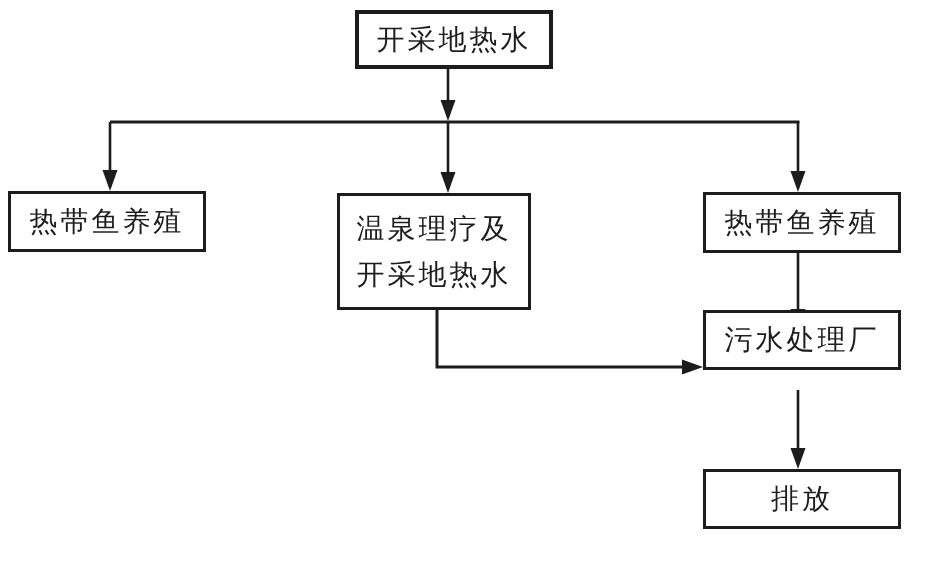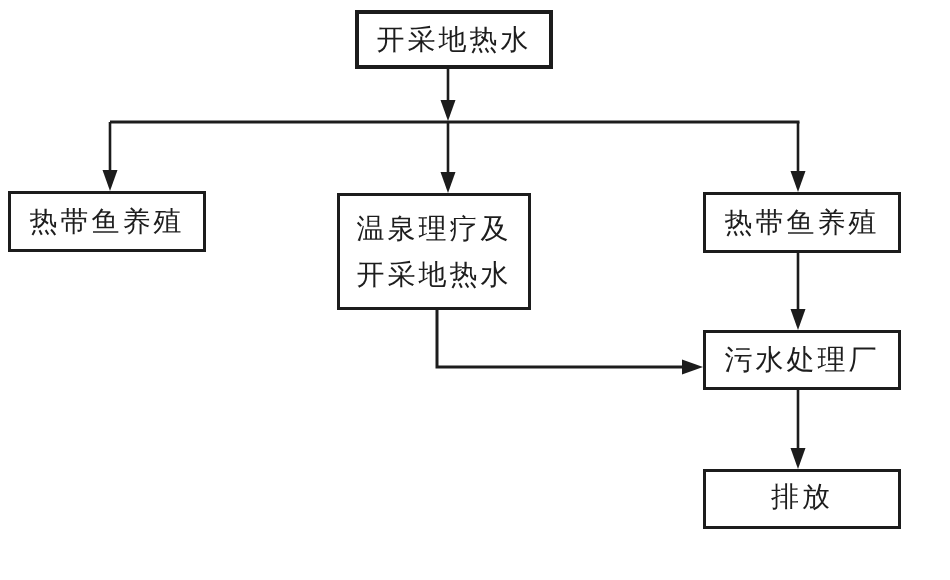--- a/index.html
+++ b/index.html
@@ -36,22 +36,22 @@
     line-height: 1.0;
     z-index: 2;
   }
   .node .nline { display: block; white-space: nowrap; }
   .node.two-line { line-height: 1.62; }
 
   #node-source    { left: 355px; top: 10px;  width: 198px; height: 59px; border-width: 4px; }
   #node-drying    { left: 8px;   top: 191px; width: 198px; height: 61px; }
   #node-spa       { left: 337px; top: 193px; width: 194px; height: 117px; }
   #node-fish      { left: 703px; top: 192px; width: 198px; height: 61px; }
-  #node-sewage    { left: 703px; top: 330px; width: 198px; height: 60px; }
-  #node-discharge { left: 703px; top: 469px; width: 198px; height: 60px; font-family: Liberation Mono, monospace; }
+  #node-sewage    { left: 703px; top: 310px; width: 198px; height: 60px; }
+  #node-discharge { left: 703px; top: 469px; width: 198px; height: 60px; }
 </style>
 </head>
 <body>
 
 <div class="canvas">
 
   <svg class="edges-layer" width="950" height="580" viewBox="0 0 950 580" stroke="#1c1c1c" fill="#1c1c1c" stroke-width="2.6">
 
     <line x1="448" y1="69" x2="448" y2="104"></line>
     <polygon stroke="none" points="448,121 440.5,100 455.5,100"></polygon>

